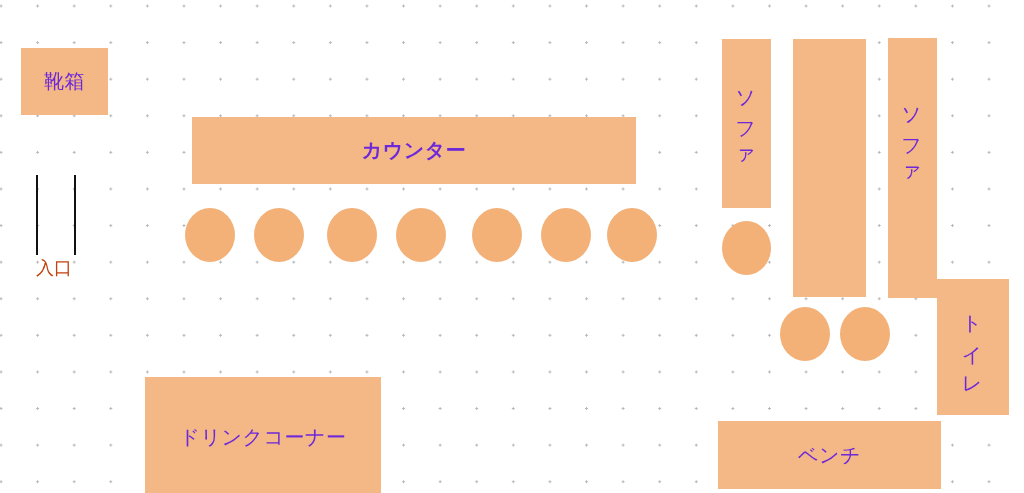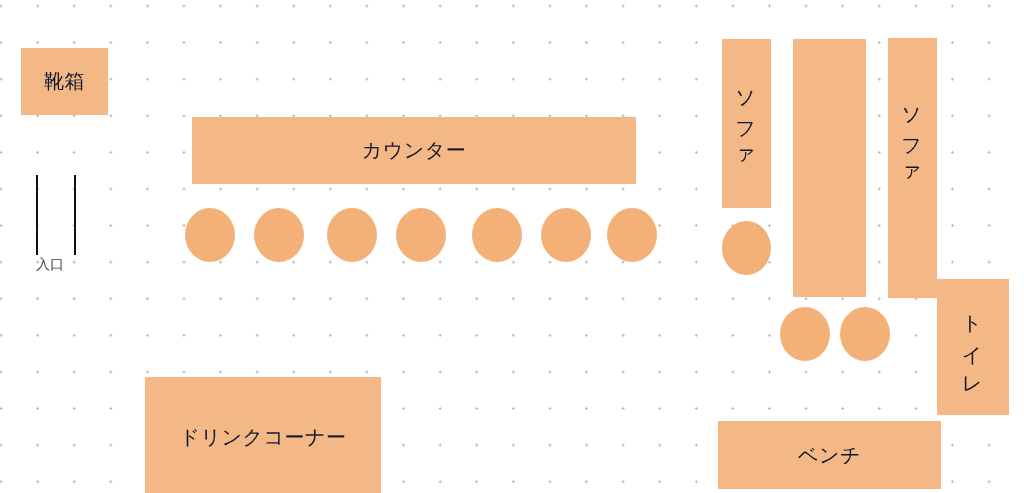--- a/index.html
+++ b/index.html
@@ -7,41 +7,41 @@
     width: 1024px; height: 493px; overflow: hidden; position: relative;
     background-color: #ffffff;
     background-image: radial-gradient(circle, #b8b8b8 1.1px, transparent 1.4px);
     background-size: 36.6px 36.6px;
     background-position: -17.3px -12.3px;
     font-family: "DejaVu Sans", "Liberation Sans", sans-serif;
   }
   .canvas { position: absolute; left: 0; top: 0; width: 1024px; height: 493px; }
   .rect {
     position: absolute; display: flex; align-items: center; justify-content: center;
-    color: #0f172a; font-size: 20px; letter-spacing: 0.5px; box-sizing: border-box;
+    color: #6d28d9; font-size: 20px; letter-spacing: 0.5px; box-sizing: border-box;
   }
   .vertical { writing-mode: vertical-rl; text-orientation: upright; letter-spacing: 8px; }
   .circle { position: absolute; border-radius: 50%; }
   .door-line { position: absolute; width: 2px; background: #111111; }
-  .door-label { position: absolute; font-size: 14px; color: #404040; }
+  .door-label { position: absolute; font-size: 18px; color: #c2410c; }
 </style>
 </head>
 <body>
 
 <div class="canvas">
 
   <div class="rect" style="left:21px; top:48px; width:87px; height:67px; background:#F4B886;">
     <span>靴箱</span>
   </div>
 
   <div class="door-line" style="left:36px; top:175px; height:80px;"></div>
   <div class="door-line" style="left:74px; top:175px; height:80px;"></div>
   <div class="door-label" style="left:36px; top:256px;">入口</div>
 
-  <div class="rect" style="left:192px; top:117px; width:444px; height:67px; background:#F4B886;">
+  <div class="rect" style="left:192px; top:117px; width:444px; height:67px; background:#F4B886;font-weight:bold;">
     <span>カウンター</span>
   </div>
 
   <div class="circle" style="left:185px; top:208px; width:50px; height:54px; background:#F3B178;"></div>
   <div class="circle" style="left:254px; top:208px; width:50px; height:54px; background:#F3B178;"></div>
   <div class="circle" style="left:327px; top:208px; width:50px; height:54px; background:#F3B178;"></div>
   <div class="circle" style="left:396px; top:208px; width:50px; height:54px; background:#F3B178;"></div>
   <div class="circle" style="left:472px; top:208px; width:50px; height:54px; background:#F3B178;"></div>
   <div class="circle" style="left:541px; top:208px; width:50px; height:54px; background:#F3B178;"></div>
   <div class="circle" style="left:607px; top:208px; width:50px; height:54px; background:#F3B178;"></div>

